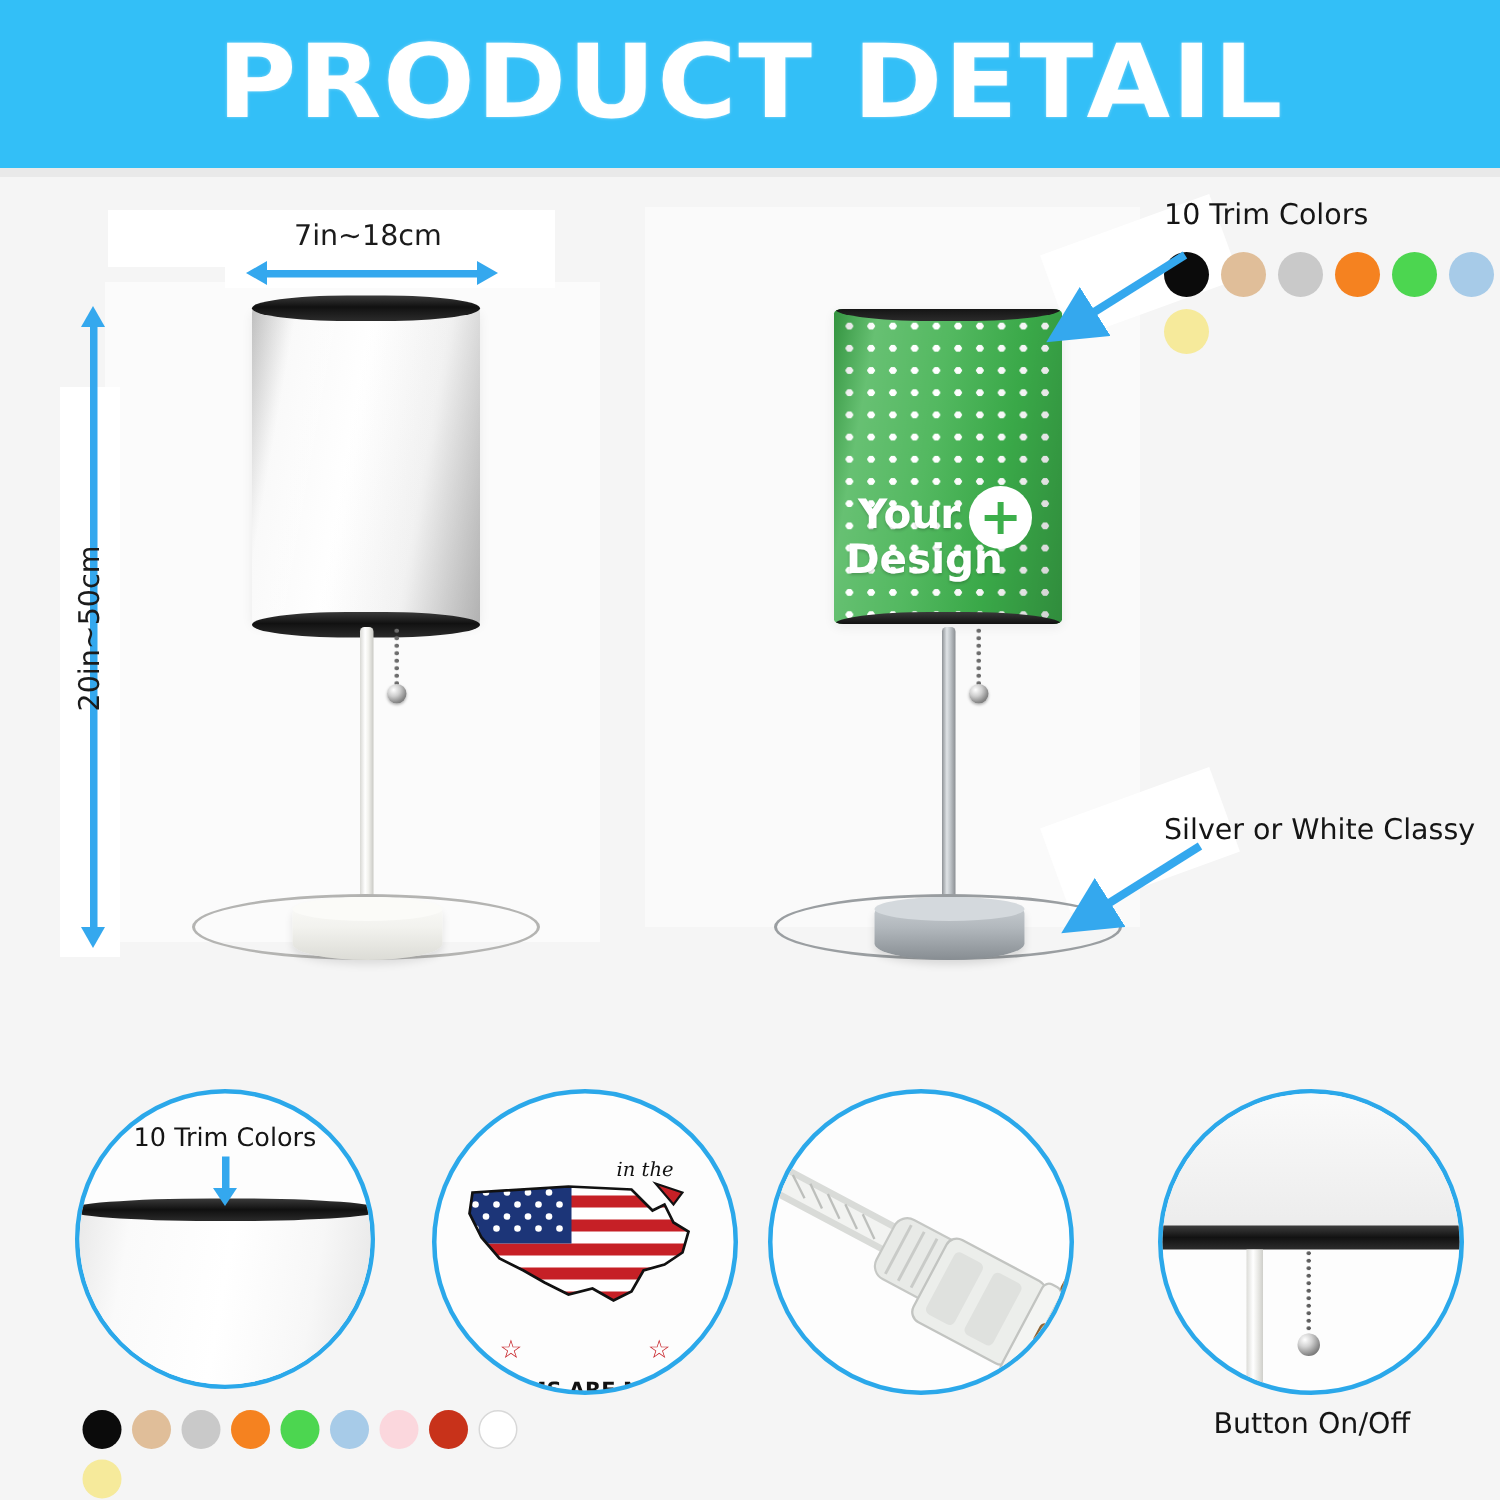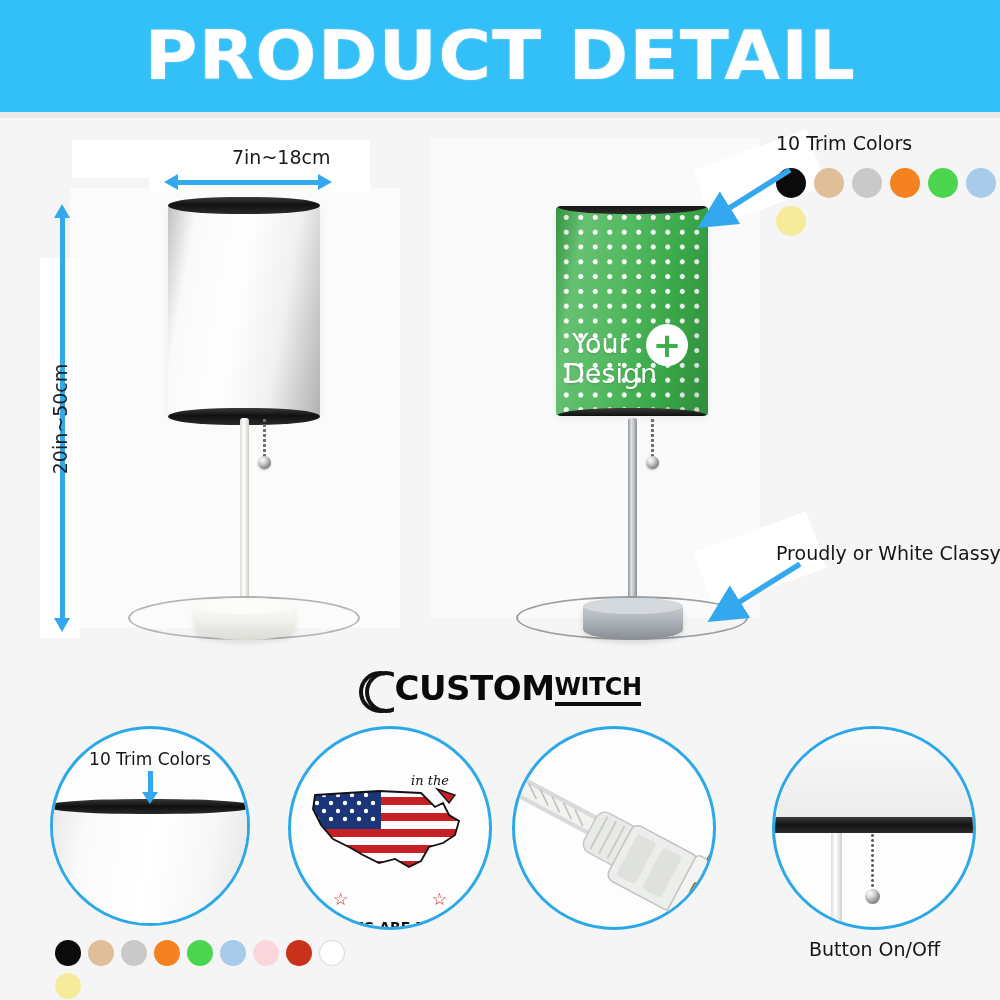--- a/index.html
+++ b/index.html
@@ -81,21 +81,21 @@
 
   .chain { position:absolute; width:3px;
     background-image: radial-gradient(circle, #6d6d6d 1.4px, rgba(0,0,0,0) 1.6px);
     background-size: 3px 5px; }
   .chain-ball {
     position:absolute; width:13px; height:13px; border-radius:50%;
     background: radial-gradient(circle at 34% 30%, #ffffff 0%, #cfcfcf 34%, #8c8c8c 66%, #5a5a5a 100%);
     box-shadow:0 1px 2px rgba(0,0,0,.3);
   }
 
-  .your-design { position:absolute; color:#fff; font-weight:normal; font-family:"DejaVu Sans",sans-serif;
+  .your-design { position:absolute; color:#fff; font-weight:bold; font-family:"DejaVu Sans",sans-serif;
     font-size:27px; line-height:31px; text-shadow:0 1px 2px rgba(0,0,0,.18); }
   .plus-badge{
     position:absolute; width:42px; height:42px; border-radius:50%; background:#fff;
     display:flex; align-items:center; justify-content:center;
     color:#3caf4b; font-size:34px; font-weight:bold; line-height:1; font-family:"DejaVu Sans",sans-serif;
   }
 
   
   .dim-label { position:absolute; font-size:19px; color:#1b1b1b; font-family:"DejaVu Sans",sans-serif; white-space:nowrap; }
   .harrow { position:absolute; height:5px; background:#34a8ee; }
@@ -204,21 +204,21 @@
   <div class="stage">
 
     <div class="whitepatch" style="left:72px;  top:22px;  width:122px; height:38px;"></div>
     <div class="whitepatch" style="left:150px; top:22px;  width:220px; height:52px;"></div>
     <div class="whitepatch" style="left:70px;  top:70px;  width:330px; height:440px;opacity:.55;"></div>
     <div class="whitepatch" style="left:40px;  top:140px; width:40px;  height:380px;"></div>
     <div class="whitepatch" style="left:430px; top:20px;  width:330px; height:480px;opacity:.5;"></div>
     <div class="whitepatch" style="left:700px; top:30px;  width:120px; height:60px;transform:rotate(-20deg);"></div>
     <div class="whitepatch" style="left:700px; top:412px; width:120px; height:60px;transform:rotate(-20deg);"></div>
 
-    <div class="dim-label" style="left:196px; top:28px;margin-left:36px;">7in~18cm</div>
+    <div class="dim-label" style="left:196px; top:28px;">7in~18cm</div>
     <div class="harrow" style="left:178px; top:62px; width:140px;"></div>
 
     <div class="varrow" style="left:60px; top:100px; height:400px;"></div>
     <div class="vlabel" style="left:-20px; top:290px; width:160px;">
       <div class="dim-label" style="position:relative; left:0; top:0; text-align:center;">20in~50cm</div>
     </div>
 
     <div class="lamp">
 
       <div class="shade shade-body-white" style="left:168px; top:88px; width:152px; height:210px;">
@@ -276,42 +276,32 @@
 
     <svg class="diag-arrow" style="left:690px; top:46px;" width="110" height="70" viewBox="0 0 110 70">
       <defs>
           <marker id="ah1" markerWidth="7" markerHeight="7" refX="5.6" refY="3.5" orient="auto">
         <path d="M0,0 L7,3.5 L0,7 Z" fill="#34a8ee"></path>
           </marker>
         </defs>
       <line x1="100" y1="6" x2="14" y2="60" stroke="#34a8ee" stroke-width="5.5" marker-end="url(#ah1)"></line>
     </svg>
 
-    <div class="callout-text" style="left:776px; top:424px;">Proudly or White Classy</div>
+    <div class="callout-text" style="left:776px; top:424px;">Silver or White Classy</div>
     <svg class="diag-arrow" style="left:700px; top:440px;" width="110" height="70" viewBox="0 0 110 70">
       <defs>
           <marker id="ah2" markerWidth="7" markerHeight="7" refX="5.6" refY="3.5" orient="auto">
         <path d="M0,0 L7,3.5 L0,7 Z" fill="#34a8ee"></path>
           </marker>
         </defs>
       <line x1="100" y1="6" x2="14" y2="60" stroke="#34a8ee" stroke-width="5.5" marker-end="url(#ah2)"></line>
     </svg>
 
   </div>
 
-  <div class="logo-wrap">
-    <div class="logo-inner">
-      <div class="logo-c"></div>
-      <div class="logo-custom">CUSTOM</div>
-      <div class="logo-witch-wrap">
-        <div class="logo-witch">WITCH</div>
-        <div class="logo-rule"></div>
-      </div>
-    </div>
-  </div>
 
   <div class="feature" style="left:50px; top:726px; width:215px; height:200px;">
     <div class="circle" style="left:0; top:0; width:200px; height:200px;">
       <div class="c1-shade"></div>
       <div class="c1-trim"></div>
       <div class="c1-title">10 Trim Colors</div>
       <div class="c1-arrow"></div>
     </div>
   </div>
 

